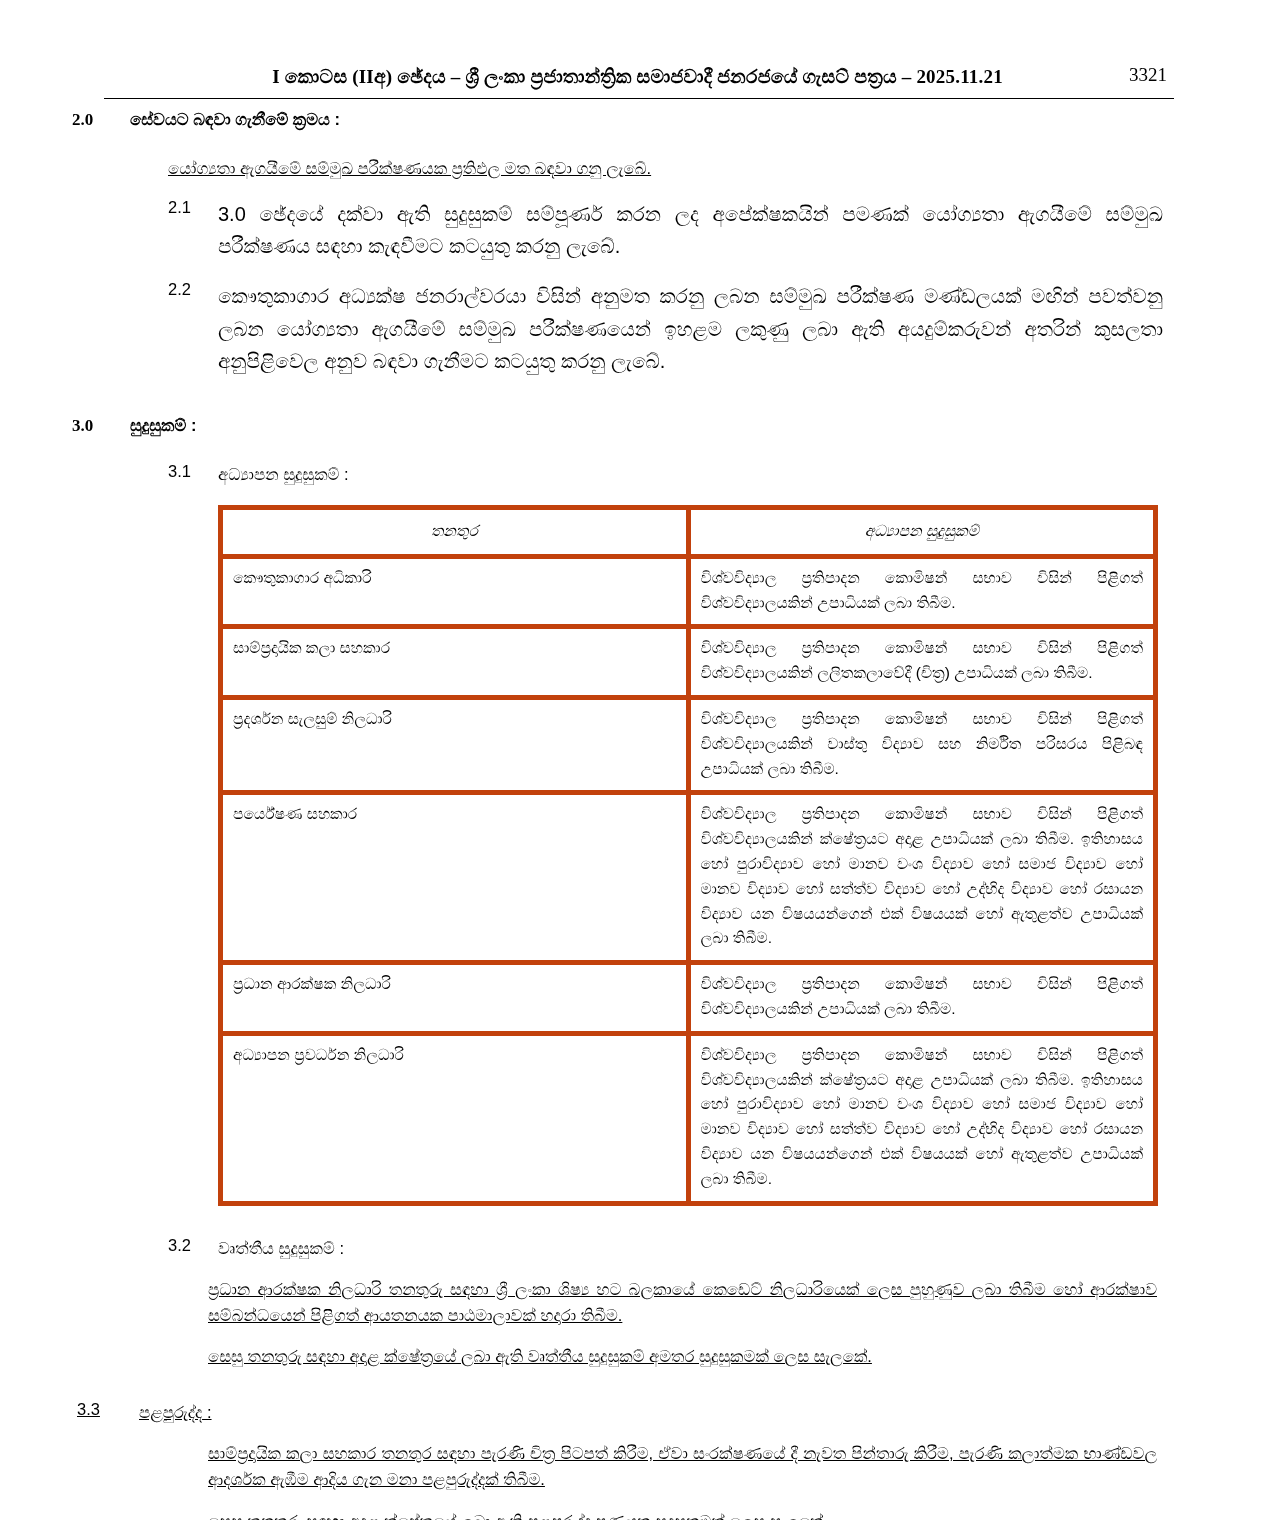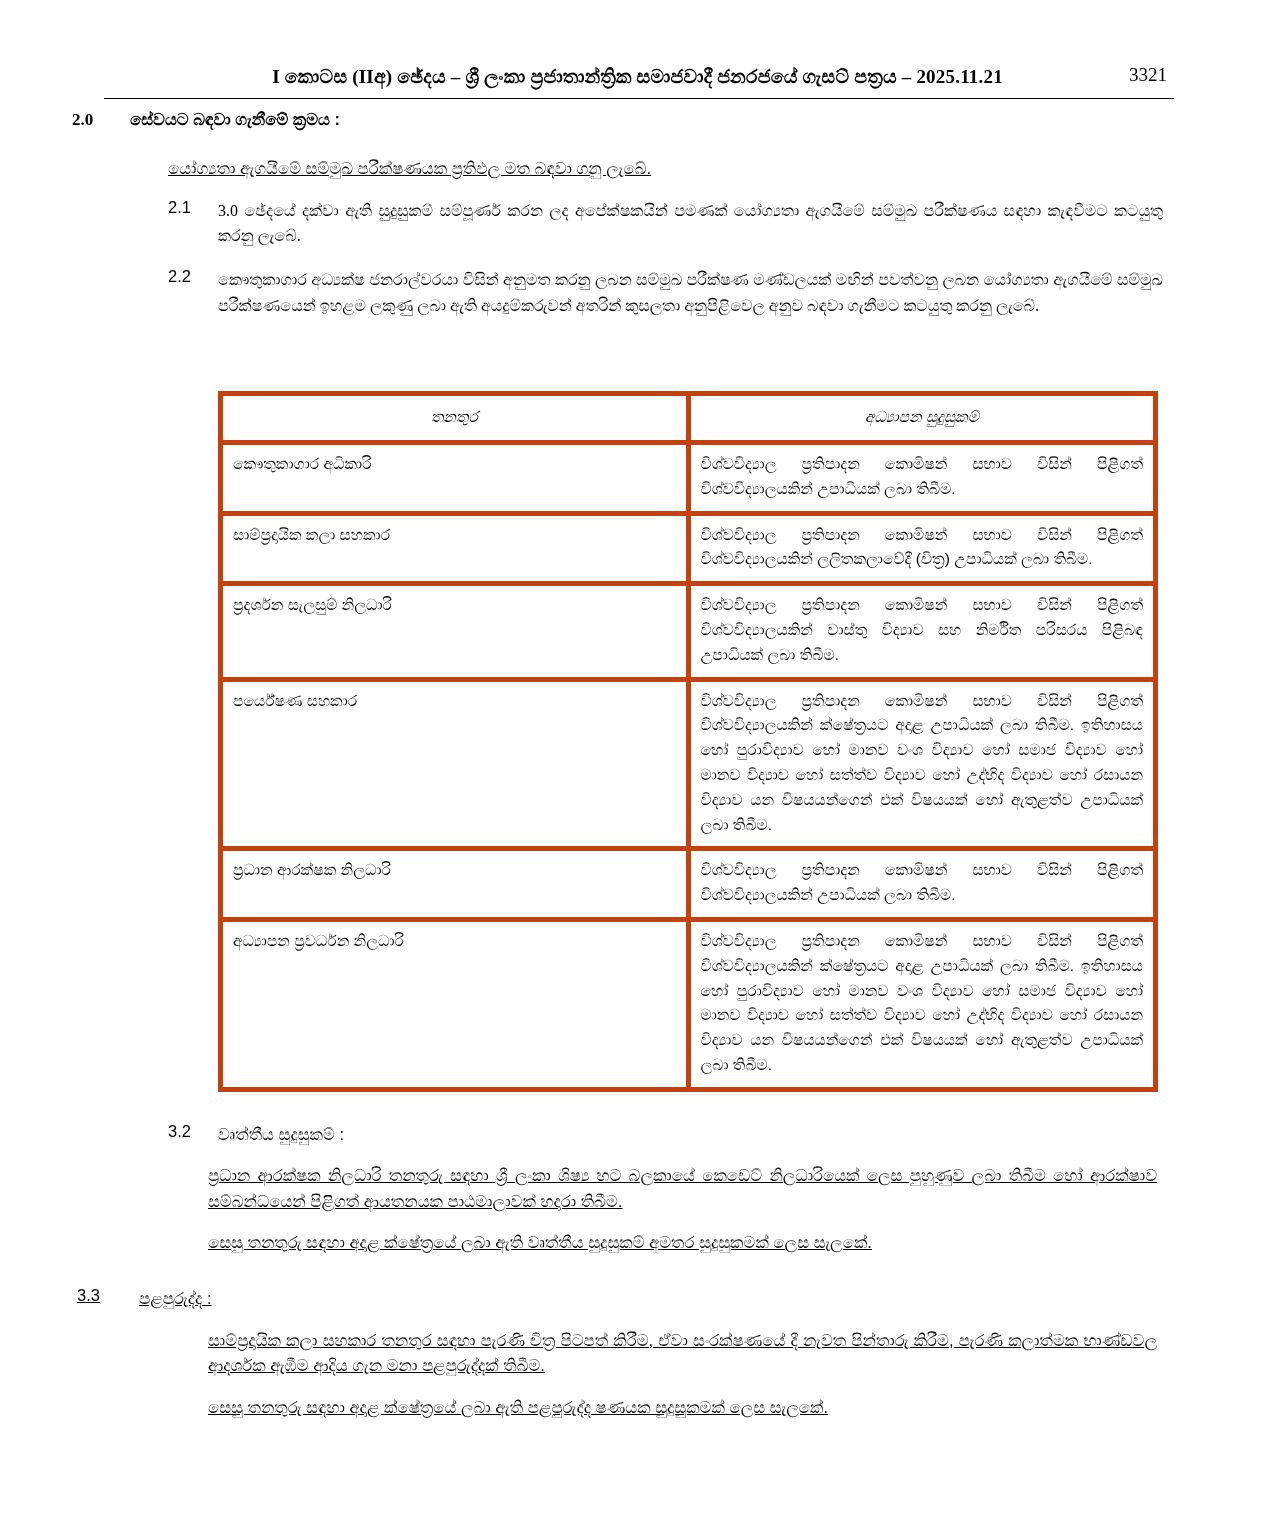--- a/index.html
+++ b/index.html
@@ -104,22 +104,22 @@
 
   .lvl2 {
     margin-left: 168px;
     margin-right: 112px;
     margin-bottom: 8px;
   }
   .lvl2 .num-plain { width: 50px; }
   .lvl2 .txt {
     flex: 1 1 auto;
     text-align: justify;
-    font-family: Liberation Serif, serif;
-    font-size: 16px;
+    font-family: Liberation Sans, sans-serif;
+    font-size: 20px;
     line-height: 1.62;
   }
 
   .lvl2b {
     margin-left: 168px;
     margin-right: 112px;
   }
   .lvl2b .num-plain { width: 50px; }
 
   table.quals {
@@ -183,23 +183,31 @@
 
     <div class="spacer-sm"></div>
 
     <div class="row lvl2">
       <span class="num-plain">2.2</span>
       <span class="txt">කෞතුකාගාර අධ්‍යක්ෂ ජනරාල්වරයා විසින් අනුමත කරනු ලබන සම්මුඛ පරීක්ෂණ මණ්ඩලයක් මඟින් පවත්වනු ලබන යෝග්‍යතා ඇගයීමේ සම්මුඛ පරීක්ෂණයෙන් ඉහළම ලකුණු ලබා ඇති අයදුම්කරුවන් අතරින් කුසලතා අනුපිළිවෙල අනුව බඳවා ගැනීමට කටයුතු කරනු ලැබේ.</span>
     </div>
 
     <div class="spacer-lg"></div>
 
-
-    <div class="spacer-md"></div>
-
+    <div class="row lvl1">
+      <span class="num">3.0</span>
+      <span class="txt">සුදුසුකම් :</span>
+    </div>
+
+    <div class="spacer-md"></div>
+
+    <div class="row lvl2b">
+      <span class="num-plain">3.1</span>
+      <span class="si">අධ්‍යාපන සුදුසුකම් :</span>
+    </div>
 
     <table class="quals">
       <thead>
         <tr>
           <th class="post">තනතුර</th>
           <th class="desc">අධ්‍යාපන සුදුසුකම්</th>
         </tr>
       </thead>
       <tbody>
         <tr>

